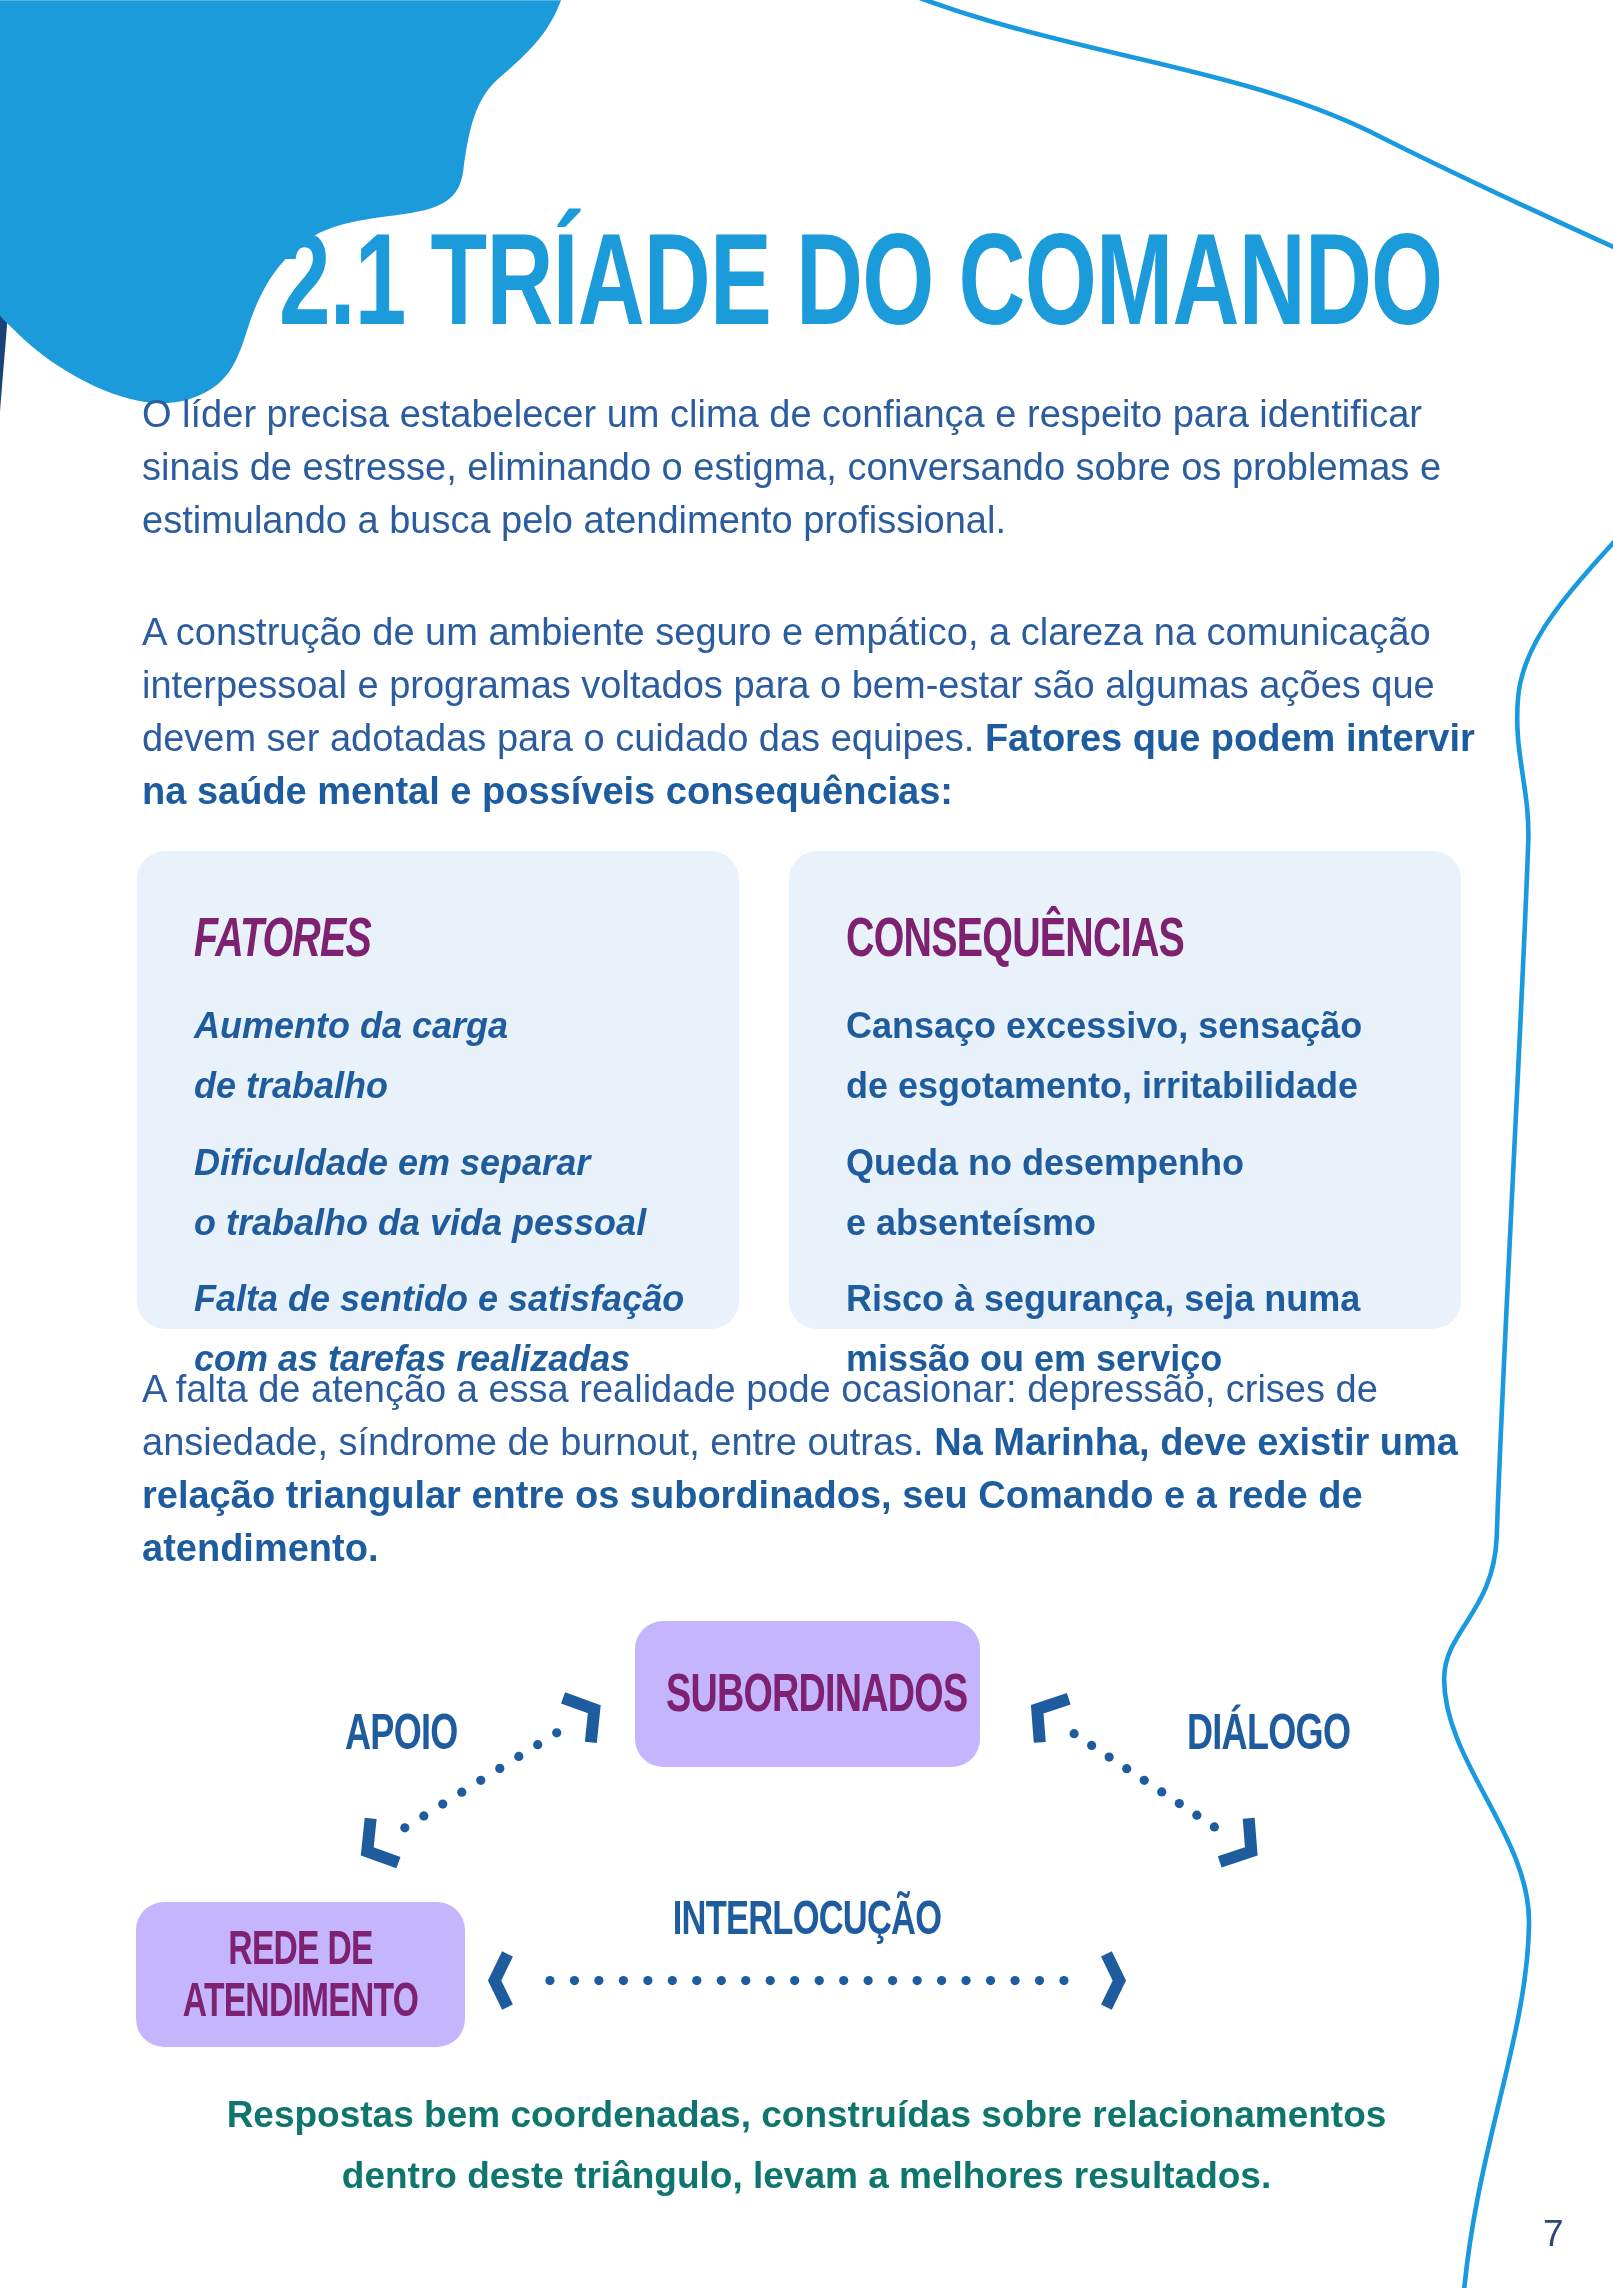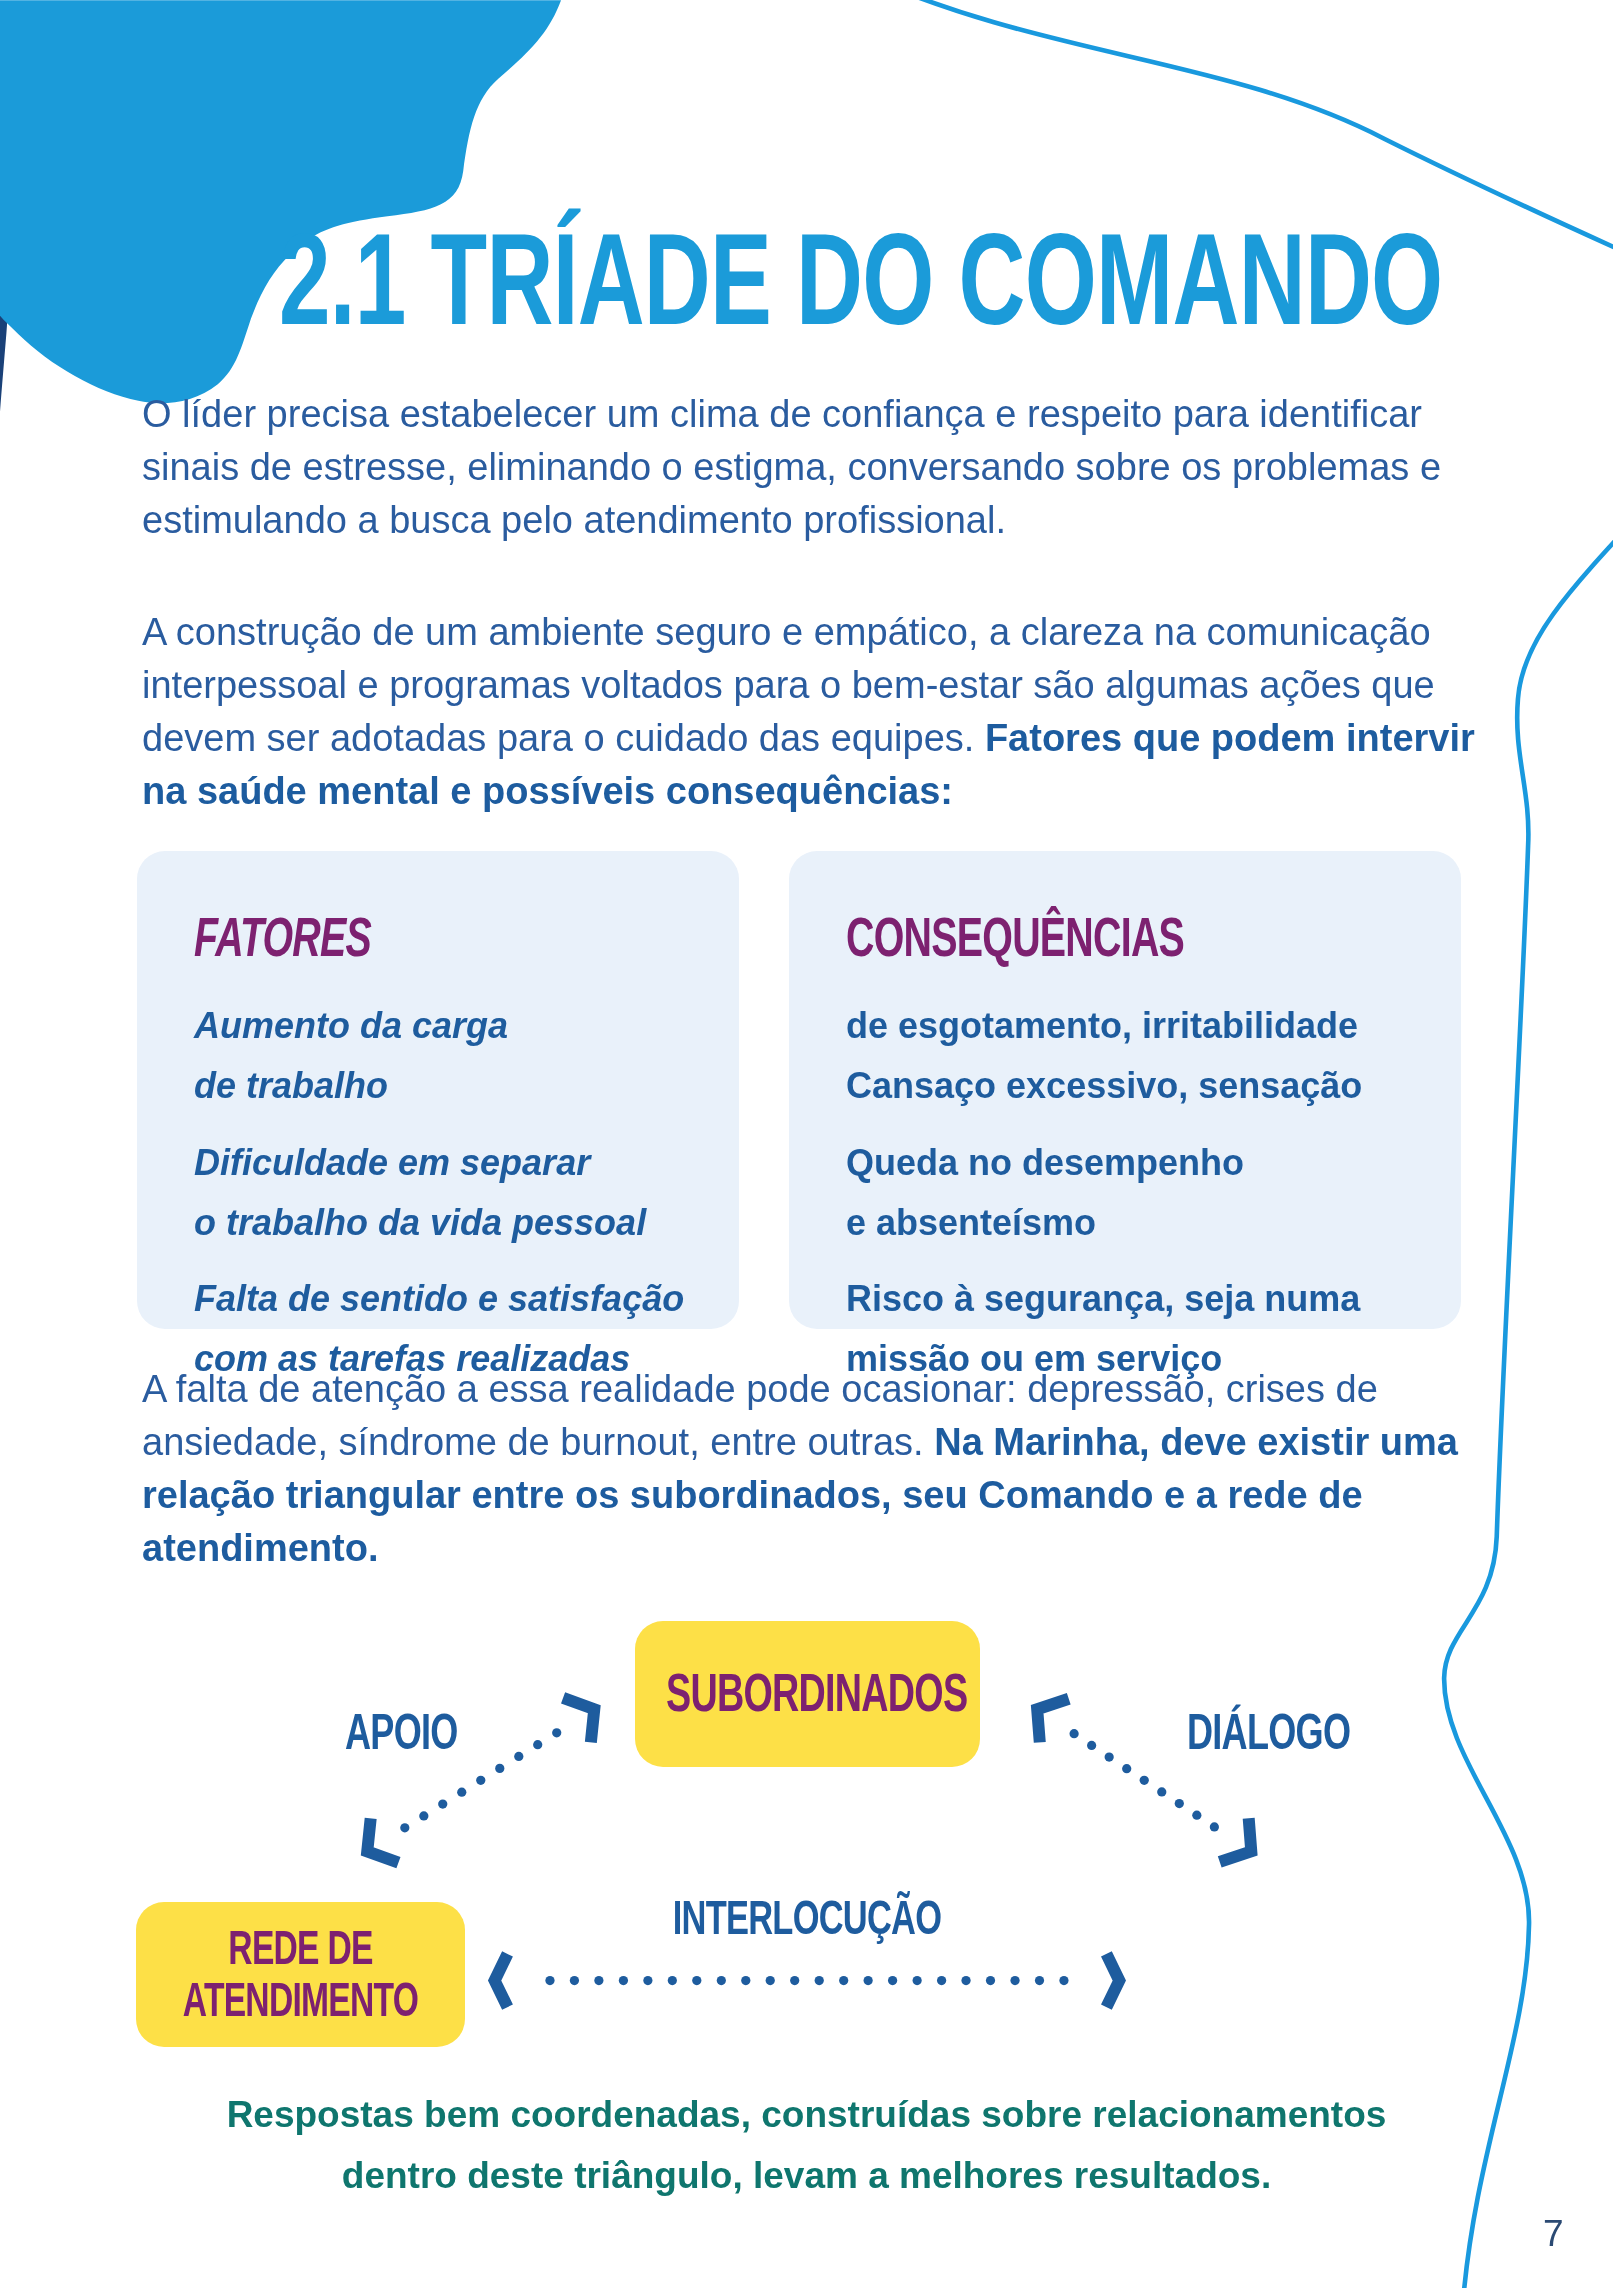--- a/index.html
+++ b/index.html
@@ -23,21 +23,21 @@
     border-radius:28px; box-sizing:border-box; padding:59px 28px 0 57px;
   }
   .card-left{left:137px; width:602px;font-style:italic;}
   .card-right{left:789px; width:672px;}
   .card-title{
     margin:0 0 31px 0; font-size:48px; color:#7D2170; transform-origin:0 50%;
     white-space:nowrap;
   }
   .card-item{margin-bottom:16.6px; font-size:36px; line-height:60px; font-weight:700; color:#1E5C9E;}
   .node{
-    position:absolute; background:#fde047; border-radius:28px;
+    position:absolute; background:#c4b5fd; border-radius:28px;
     display:flex; align-items:center; justify-content:flex-start; text-align:center;
   }
   .node-label{display:block; width:100%; color:#7D2170; transform-origin:50% 50%; line-height:1.12;}
   .node-top{left:635px; top:1621px; width:345px; height:146px;}
   .node-top .node-label{font-size:46px;}
   .node-left{left:136px; top:1902px; width:329px; height:145px;}
   .node-left .node-label{font-size:41px;}
   .node-right{left:1149px; top:1912px; width:302px; height:146px;}
   .node-right .node-label{font-size:46px;}
   .edge-label{
@@ -151,22 +151,22 @@
     </div>
     <div class="card-item">
       <div>Falta de sentido e satisfação</div>
       <div>com as tarefas realizadas</div>
     </div>
   </section>
 
   <section class="card card-right">
     <h2 class="card-title cond">CONSEQUÊNCIAS</h2>
     <div class="card-item">
+      <div>Cansaço excessivo, sensação</div>
       <div>de esgotamento, irritabilidade</div>
-      <div>Cansaço excessivo, sensação</div>
     </div>
     <div class="card-item">
       <div>Queda no desempenho</div>
       <div>e absenteísmo</div>
     </div>
     <div class="card-item">
       <div>Risco à segurança, seja numa</div>
       <div>missão ou em serviço</div>
     </div>
   </section>

